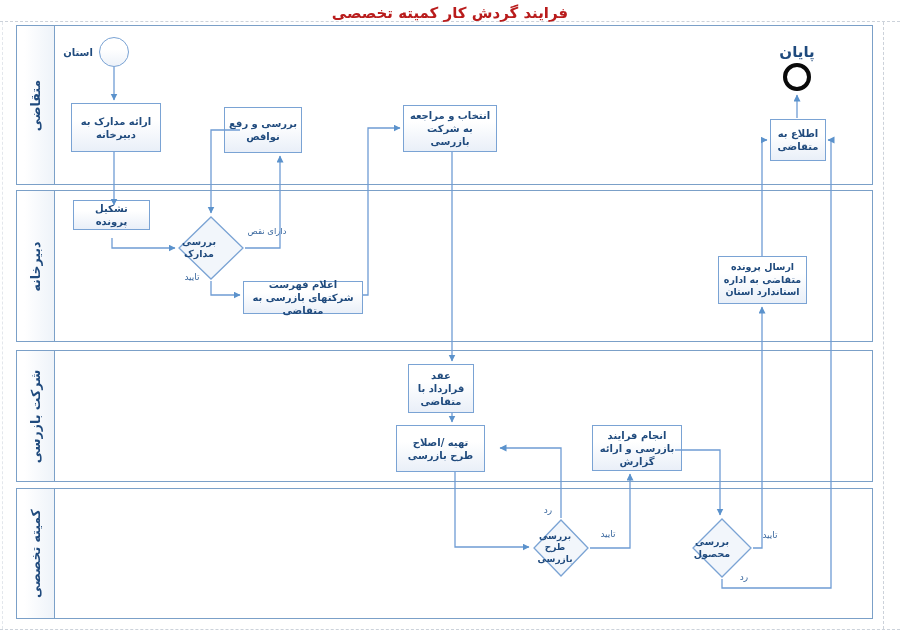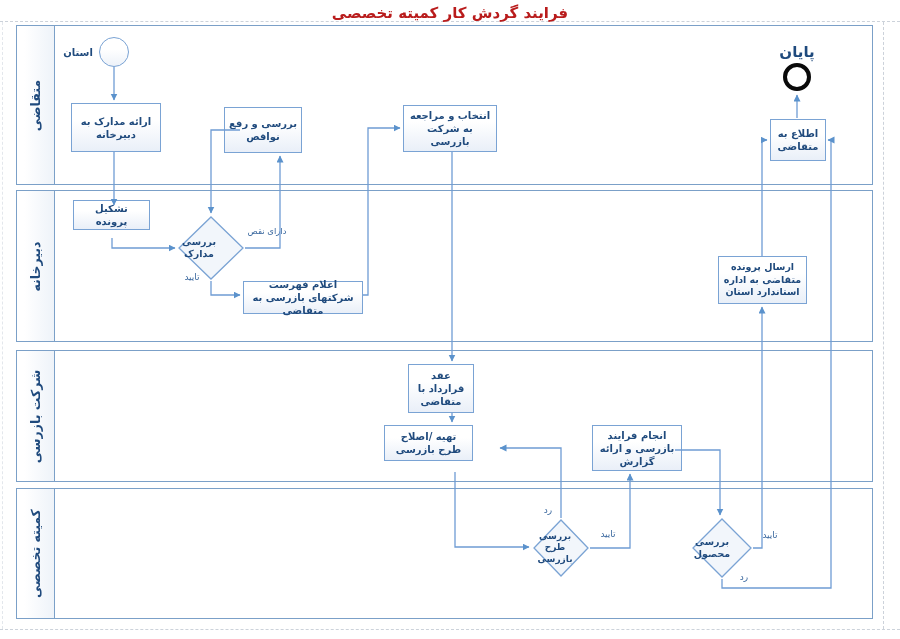--- a/index.html
+++ b/index.html
@@ -128,21 +128,21 @@
   </svg>
   <div class="dlabel">
       <span style="width:42px;">بررسی مدارک</span>
     </div>
 </div>
 
 <div class="node" style="left:243px;top:261px;width:120px;height:33px;margin-top:20px;">اعلام فهرست شرکتهای بازرسی به متقاضی</div>
 <div class="node small-text" style="left:718px;top:256px;width:89px;height:48px;">ارسال پرونده متقاضی به اداره استاندارد استان</div>
 
 <div class="node" style="left:408px;top:364px;width:66px;height:49px;">عقد قرارداد با متقاضی</div>
-<div class="node" style="left:384px;top:425px;width:89px;height:36px;">تهیه /اصلاح طرح بازرسی</div>
+<div class="node" style="left:396px;top:425px;width:89px;height:47px;">تهیه /اصلاح طرح بازرسی</div>
 <div class="node" style="left:592px;top:425px;width:90px;height:46px;">انجام فرایند بازرسی و ارائه گزارش</div>
 
 <div class="diamond" style="left:533px;top:519px;width:56px;height:58px;">
   <svg width="56" height="58" viewBox="0 0 56 58">
     <polygon points="28,1 55,29 28,57 1,29" fill="#f2f6fb" stroke="#7aa3d4" stroke-width="1.3"></polygon>
   </svg>
   <div class="dlabel" style="font-size:9px;">
       <span style="width:44px;">بررسی طرح بازرسی</span>
     </div>
 </div>

